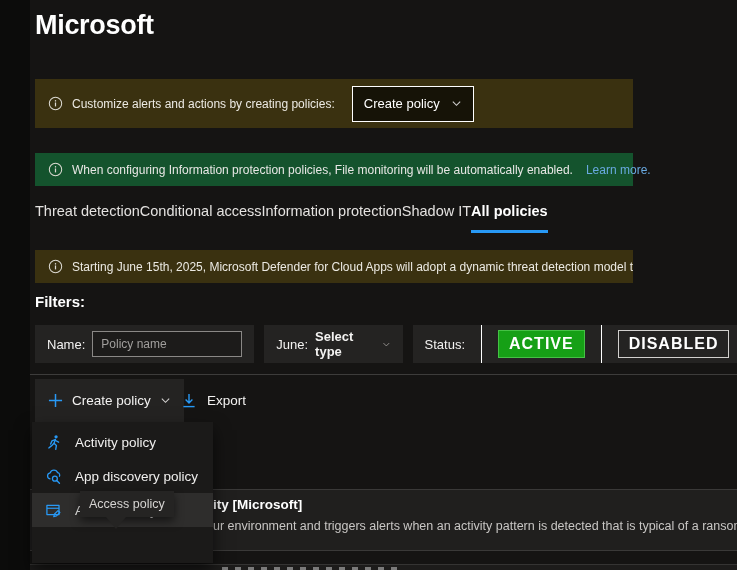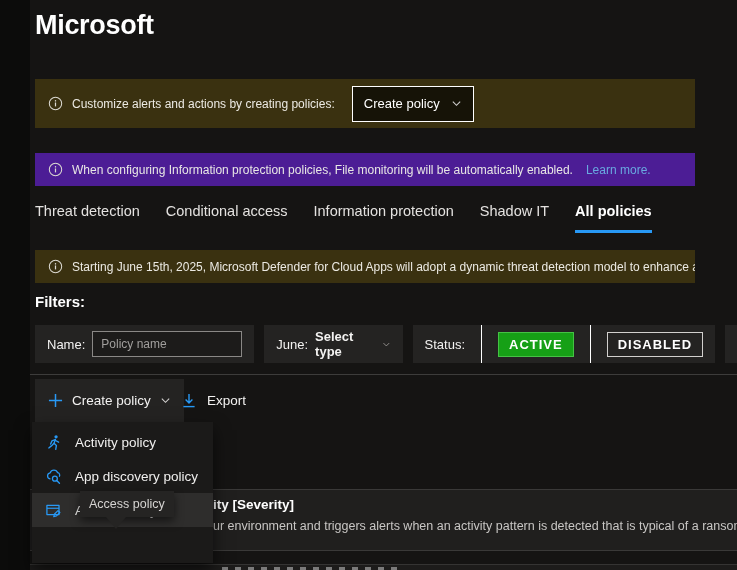--- a/index.html
+++ b/index.html
@@ -6,51 +6,51 @@
   html,body { width:737px; height:570px; }
   body {
     position:relative; overflow:hidden;
     background:#151413;
     font-family:"Liberation Sans", sans-serif;
     color:#fff;
   }
   .left-strip { position:absolute; left:0; top:0; width:30px; height:570px; background:#0c0c0b; }
   .page-title { position:absolute; left:35px; top:10px; font-size:27px; font-weight:800; letter-spacing:-0.3px; color:#fff; }
 
-  .banner { position:absolute; left:35px; width:660px; display:flex; align-items:center; padding-left:13px; gap:9px; }
+  .banner { position:absolute; left:35px; width:598px; display:flex; align-items:center; padding-left:13px; gap:9px; }
   .banner.olive { background:#3a3110; }
-  .banner.gray  { background:#4c1d95; }
+  .banner.gray  { background:#14532d; }
   .banner-text { font-size:12px; color:#eceae3; white-space:nowrap; }
   .banner.gray .banner-text { color:#e8e7e5; }
   .info-ic { width:15px; height:15px; flex:0 0 15px; color:#dcdad2; }
   .banner-link { font-size:12px; color:#69a9e0; margin-left:4px; cursor:pointer; white-space:nowrap; }
 
   .banner-create-btn {
     margin-left:8px; height:36px; padding:0 11px; display:flex; align-items:center; gap:11px;
     background:#161307; border:1px solid #ffffff; color:#fff; font-size:13px; cursor:pointer;
   }
   .chev { width:11px; height:11px; color:#cfcecd; }
 
-  .tabs { position:absolute; left:35px; top:203px; display:flex; gap:26px; }
+  .tabs { position:absolute; left:35px; top:203px; display:flex; }
   .tab { font-size:14.5px; color:#e4e2e0; padding-bottom:11px; border-bottom:3px solid transparent; cursor:pointer; white-space:nowrap; }
   .tab.active { font-weight:700; color:#fff; border-bottom-color:#2899f5; }
 
   .filters-heading { position:absolute; left:35px; top:293px; font-size:15px; font-weight:700; color:#fff; }
 
   .filterbar { position:absolute; left:35px; top:325px; display:flex; gap:10px; height:38px; }
   .fseg { background:#242322; display:flex; align-items:center; padding:0 12px; gap:7px; font-size:13px; color:#f3f2f1; }
   .name-input {
     width:150px; height:26px; background:#1c1b1a; border:1px solid #8a8886; color:#fff;
     font-size:12px; padding:0 8px; font-family:"Liberation Sans", sans-serif; outline:none;
   }
   .name-input::placeholder { color:#a19f9d; }
   .bold-val { font-weight:700; }
   .vsep { width:1px; height:38px; background:#ffffff; align-self:stretch; }
   .fseg .vsep { margin:0 4px; }
-  .pill { font-size:13px; font-weight:700; letter-spacing:1px; padding:4px 10px; cursor:pointer; white-space:nowrap; }
+  .pill { font-size:16px; font-weight:700; letter-spacing:1px; padding:4px 10px; cursor:pointer; white-space:nowrap; }
   .pill.active-pill { background:#16a016; border:1px solid #45c145; color:#fff; }
   .pill.disabled-pill { background:transparent; border:1px solid #d2d0ce; color:#fff; }
   .fseg.severity { width:112px; overflow:hidden; padding-right:0; }
 
   .toolbar-divider { position:absolute; left:30px; top:374px; width:707px; height:1px; background:#3d3c3b; }
   .toolbar-create {
     position:absolute; left:35px; top:379px; height:43px; padding:0 13px; display:flex; align-items:center; gap:9px;
     background:#242322; cursor:pointer;
   }
   .toolbar-create .lbl { font-size:13.5px; color:#f3f2f1; }
@@ -177,21 +177,21 @@
 </div>
 <div class="toolbar-export">
   <svg class="dl-ic" viewBox="0 0 16 16">
     <path d="M8 1v8.6M4.6 6.6L8 10l3.4-3.4" fill="none" stroke="currentColor" stroke-width="1.4"></path>
     <path d="M2.4 13.6h11.2" fill="none" stroke="currentColor" stroke-width="1.4"></path>
   </svg>
   <span class="lbl">Export</span>
 </div>
 
 <div class="list-row row1">
-  <div class="row1-title">ity [Severity]</div>
+  <div class="row1-title">ity [Microsoft]</div>
   <div class="row1-desc">ur environment and triggers alerts when an activity pattern is detected that is typical of a ransomw</div>
 </div>
 <div class="list-row row2">
   <div class="row2-texttops"></div>
 </div>
 
 <div class="menu">
   <div class="menu-item">
     <svg class="mi-ic" viewBox="0 0 16 16">
       <circle cx="10.4" cy="2.7" r="1.55" fill="currentColor"></circle>

